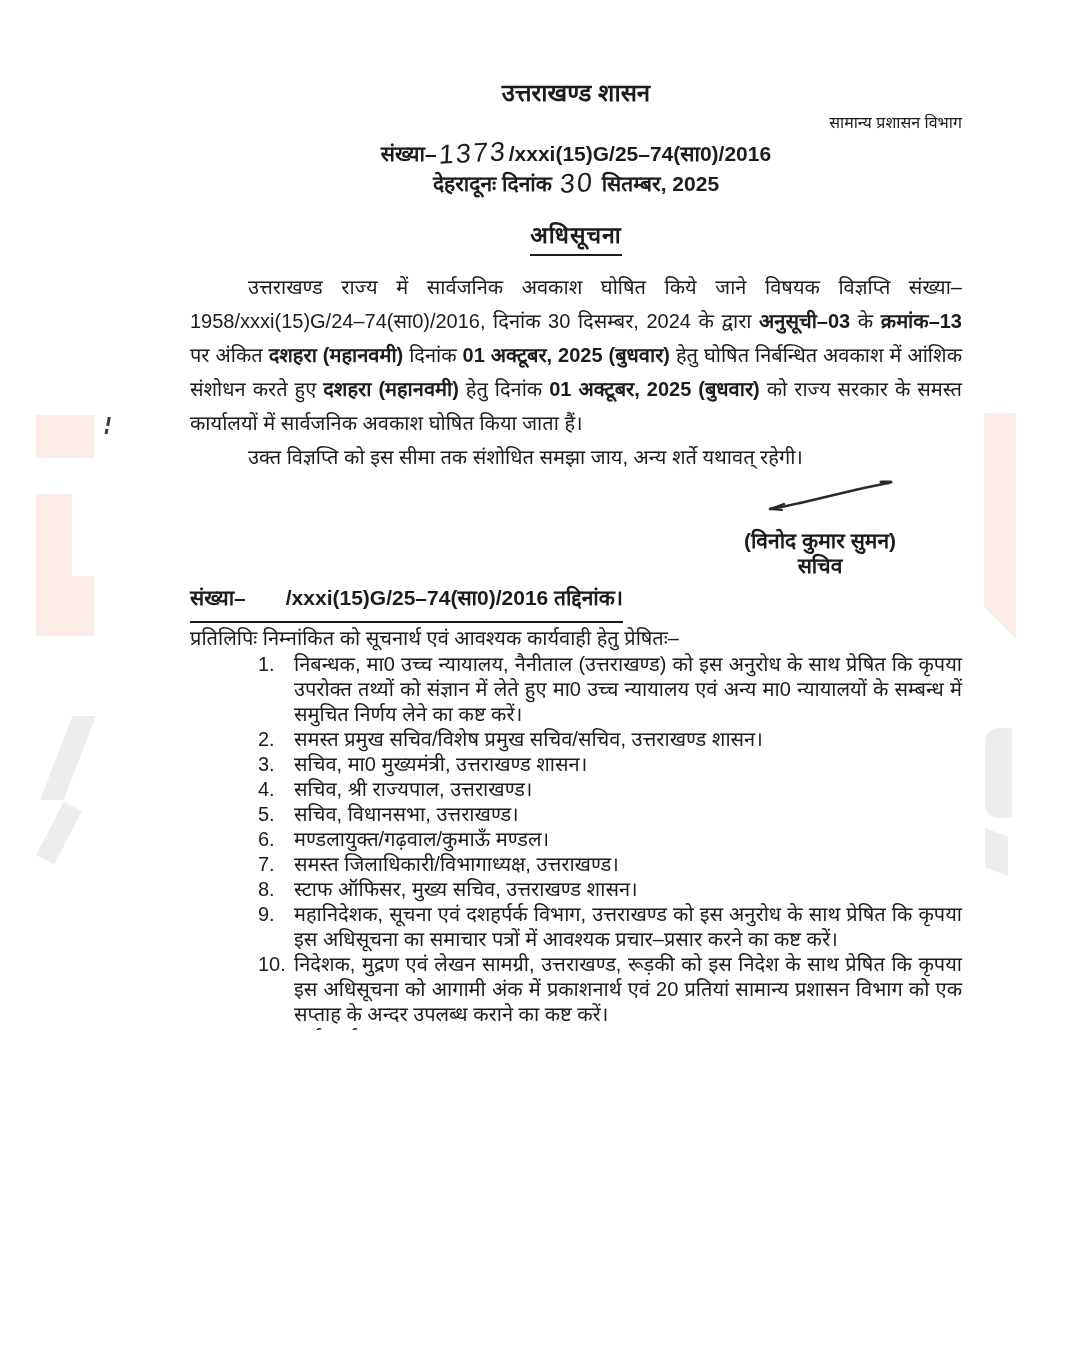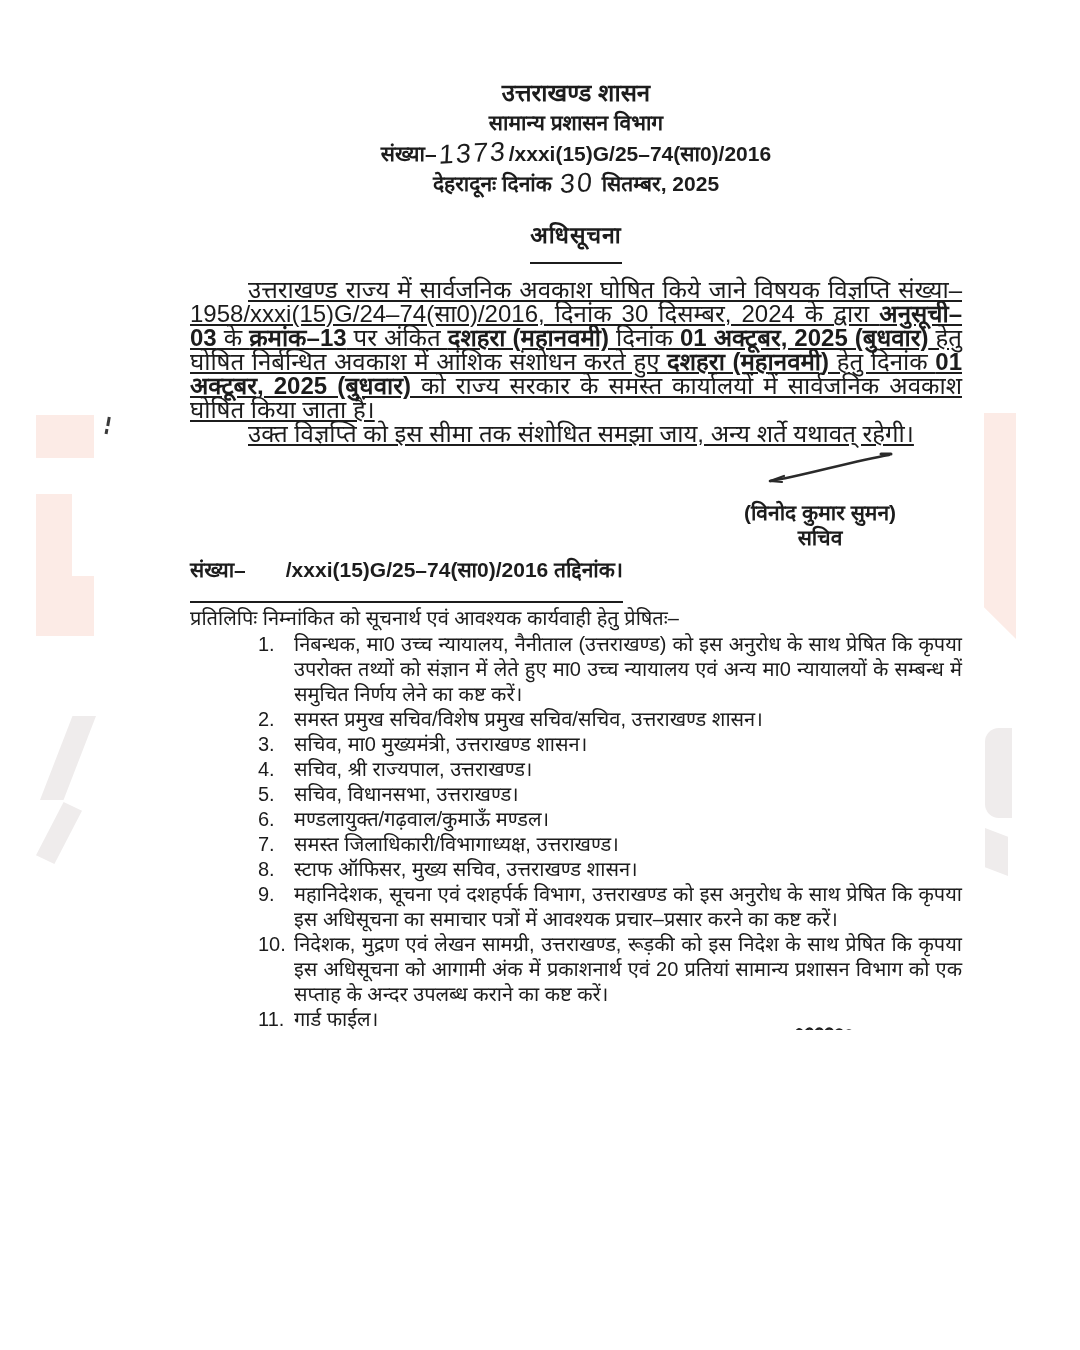--- a/index.html
+++ b/index.html
@@ -21,43 +21,43 @@
   .wm-right-blob1{left:985px;top:728px;width:27px;height:90px;border-radius:14px 0 0 14px;}
   .wm-right-blob2{left:985px;top:828px;width:23px;height:48px;clip-path:polygon(0 0,100% 18%,100% 100%,0 82%);}
   
   .ink{position:absolute;z-index:2;background:#3a3a3a;}
   .ink-a{left:107px;top:417px;width:3px;height:9px;transform:rotate(10deg);}
   .ink-b{left:105px;top:429px;width:3px;height:5px;transform:rotate(10deg);}
 
   .doc{position:absolute;left:190px;top:78px;width:772px;z-index:1;}
   .center{text-align:center;}
   .org1{font-size:24px;line-height:30px;font-weight:bold;}
-  .org2{font-size:21px;line-height:30px;font-weight:bold;}
+  .org2{font-size:16px;line-height:30px;font-weight:normal;text-align:right;}
   .refline{font-size:21px;line-height:29px;font-weight:bold;}
   .dateline{font-size:21px;line-height:28px;font-weight:bold;}
   .hand{display:inline-block;font-size:27px;font-weight:normal;letter-spacing:2px;
         transform:rotate(-3deg) skewX(-6deg);position:relative;top:1px;padding:0 2px;}
   .title-wrap{margin-top:20px;}
   .doc-title{display:inline-block;font-size:23px;font-weight:bold;letter-spacing:1px;
-             border-bottom:2px solid #1c1c1c;padding-bottom:12px;}
-  .para{font-size:24px;line-height:24px;text-align:justify;text-decoration:underline;}
+             border-bottom:2px solid #1c1c1c;padding-bottom:4px;}
+  .para{font-size:20px;line-height:34px;text-align:justify;}
   .p1{margin-top:14px;text-indent:58px;}
   .p2{margin-top:8px;}
   .p2num{display:inline-block;width:58px;}
   .p3{text-indent:58px;}
   .b{font-weight:bold;}
 
   .sig-top{position:relative;height:108px;}
   .sig-top-stroke{position:absolute;left:575px;top:4px;}
   .sig-top-id{position:absolute;left:540px;top:54px;width:180px;text-align:center;}
   .sig-name{font-size:21px;line-height:25px;font-weight:bold;white-space:nowrap;text-align:center;}
   .sig-role{font-size:21px;line-height:25px;font-weight:bold;}
 
   .num-line{margin-top:2px;font-size:21px;line-height:28px;font-weight:bold;}
-  .num-line .ul{display:inline-block;border-bottom:2px solid #1c1c1c;padding-bottom:17px;}
+  .num-line .ul{display:inline-block;border-bottom:2px solid #1c1c1c;padding-bottom:9px;}
   .num-gap{display:inline-block;width:40px;}
   .copy-heading{font-size:20px;line-height:26px;margin-top:2px;}
 
   .copy-list{margin-top:1px;padding-left:68px;}
   .citem{display:flex;font-size:20px;line-height:25px;}
   .cnum{flex:0 0 36px;}
   .ctext{flex:1;text-align:justify;}
 
   .sig-bottom{position:relative;height:130px;margin-top:-16px;}
   .sig-bottom-scribble{position:absolute;left:598px;top:2px;}

